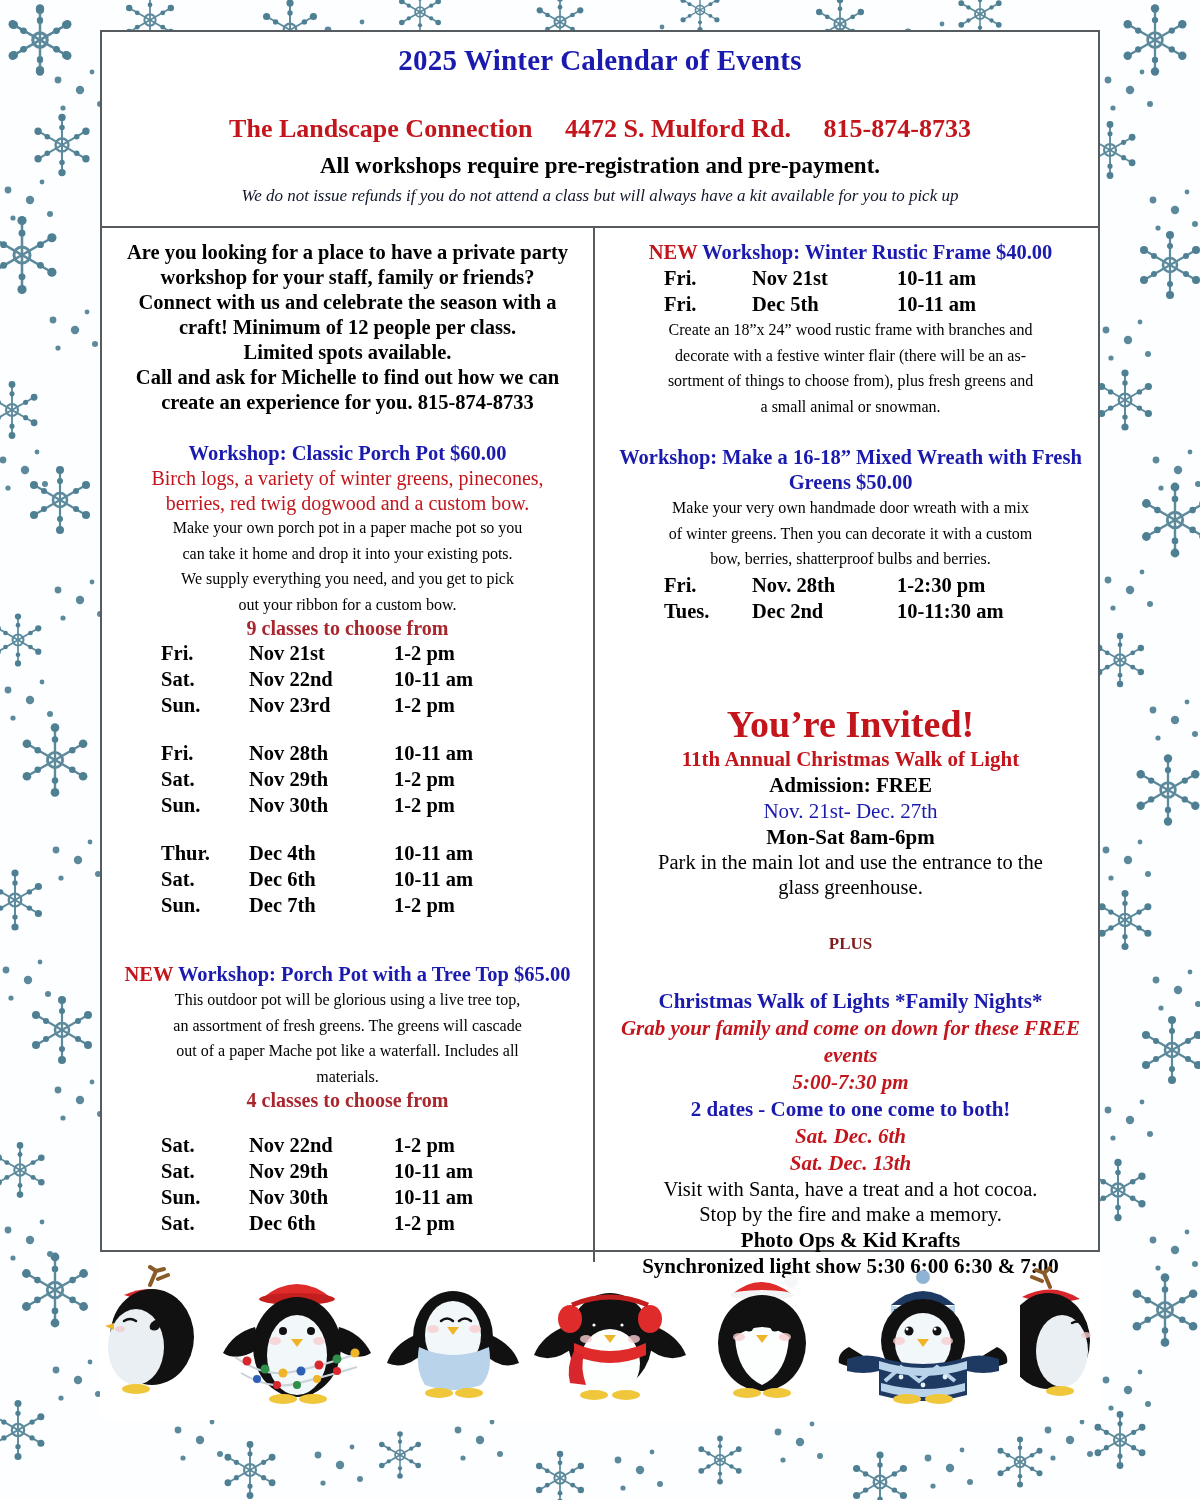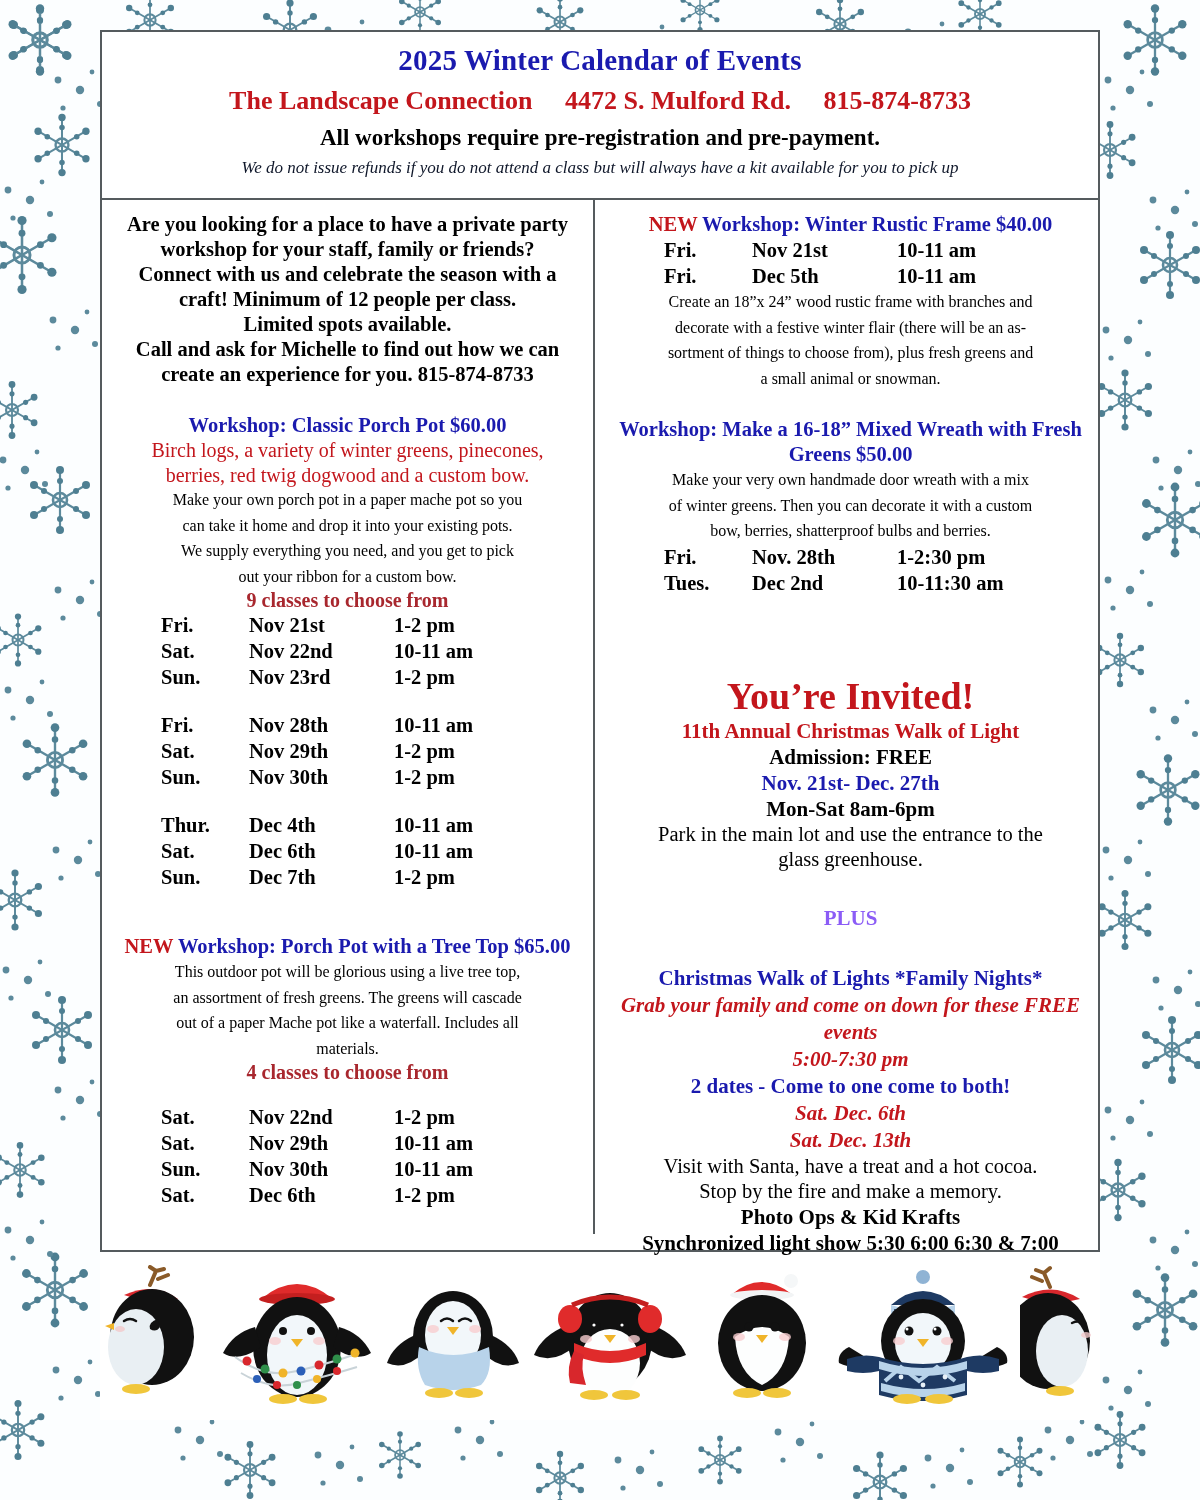--- a/index.html
+++ b/index.html
@@ -27,21 +27,21 @@
   }
 
   
   #header-block{
     border-bottom:2px solid #555b5e;
     padding:12px 10px 20px 10px;text-align:center;
   }
   .h-title{font-size:29px;font-weight:bold;color:#1a1aae;letter-spacing:.2px;}
   .h-sub{font-size:26px;font-weight:bold;color:#c3161c;margin-top:9px;}
   .h-sub span{display:inline-block;}
-  .h-sub .sp1{margin-left:26px;}
+  .h-sub .sp1{margin-left:26px;margin-top:28px;}
   .h-sub .sp2{margin-left:26px;}
   .h-line3{font-size:23px;font-weight:bold;color:#000;margin-top:9px;}
   .h-line4{font-size:17px;font-style:italic;color:#0f172a;margin-top:7px;}
 
   
   #body-cols{display:flex;align-items:stretch;height:1034px;gap:8px;}
   #col-left{width:497px;box-sizing:border-box;padding:12px 14px 0 14px;border-right:2px solid #555b5e;}
   #col-right{width:499px;box-sizing:border-box;padding:12px 12px 0 12px;}
 
   
@@ -62,23 +62,23 @@
   }
   td.c-day{width:88px;text-align:left;padding-left:6px;}
   td.c-date{width:145px;text-align:left;}
   td.c-time{width:140px;text-align:left;}
   tr.gap td{height:22px;padding:0;line-height:0;font-size:0;}
 
   
   .invite{font-size:38px;font-weight:bold;color:#c3161c;line-height:44px;}
   .invite-sub{font-size:21px;font-weight:bold;color:#c3161c;line-height:26px;}
   .ln-blk{font-size:21px;font-weight:bold;color:#000;line-height:26px;}
-  .ln-blu{font-size:21px;font-weight:bold;color:#1a1aae;line-height:26px;}
+  .ln-blu{font-size:21px;font-weight:normal;color:#1a1aae;line-height:26px;}
   .ln-reg{font-size:20.5px;color:#000;line-height:25px;}
-  .plus{font-size:21px;font-weight:bold;color:#8b5cf6;}
+  .plus{font-size:17px;font-weight:bold;color:#7f1d1d;}
   .fam-blue{font-size:21px;font-weight:bold;color:#1a1aae;line-height:27px;}
   .fam-red{font-size:21px;font-weight:bold;color:#c3161c;line-height:27px;font-style:italic;}
   .sp20{height:20px;}.sp26{height:26px;}.sp34{height:34px;}.sp44{height:44px;}
 
   
   #penguin-strip{
     position:absolute;left:100px;top:1255px;width:1000px;height:160px;
     z-index:3;display:flex;align-items:flex-end;justify-content:space-between;
     overflow:hidden;
   }

